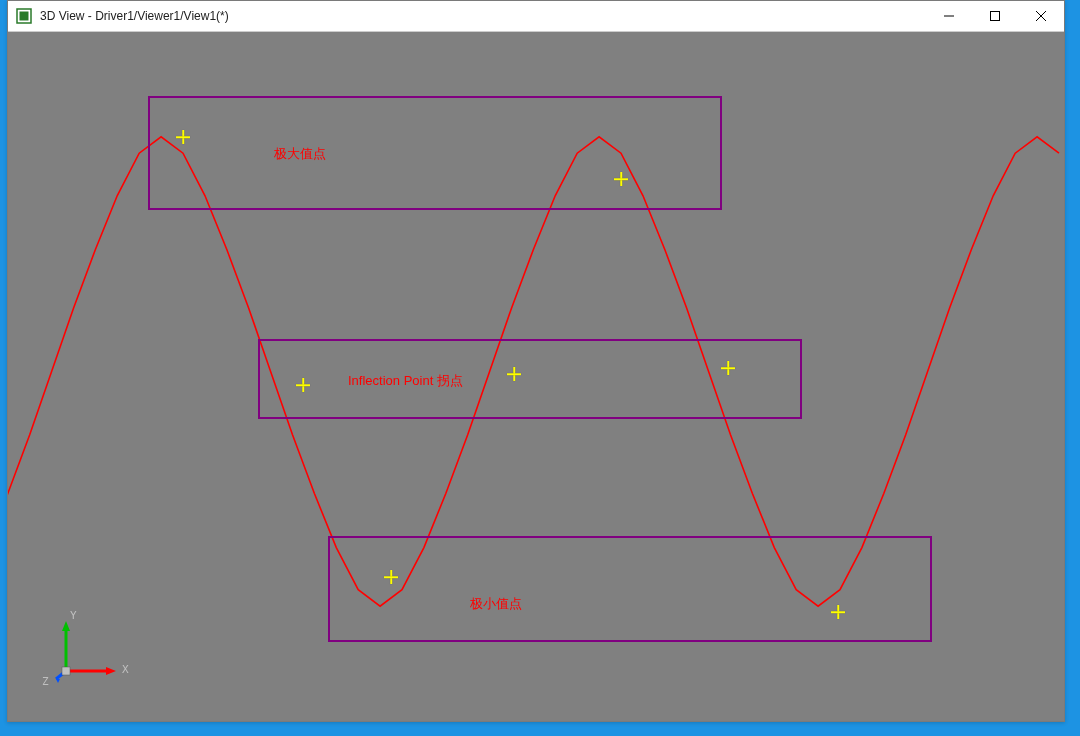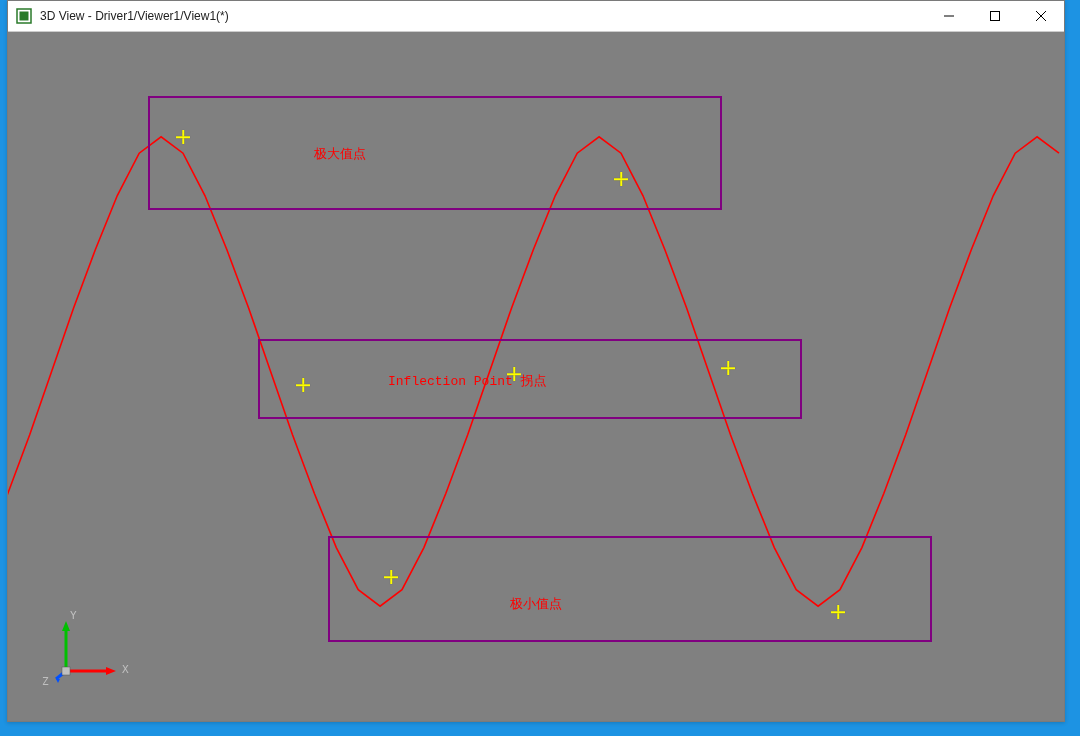--- a/index.html
+++ b/index.html
@@ -46,23 +46,22 @@
     .annot-box {
       position: absolute;
       border: 2px solid #800080;
       background: transparent;
       pointer-events: none;
     }
     .annot-label {
       position: absolute;
       color: #ff0000;
       font-size: 13px;
-      font-family: Liberation Mono, monospace;
+      font-family: Liberation Sans, sans-serif;
       white-space: nowrap;
-      margin-left: 40px;
     }
     .cross {
       position: absolute;
       width: 14px; height: 14px;
       transform: translate(-50%, -50%);
     }
     .cross::before, .cross::after {
       content: ""; position: absolute; background: #ffff00; box-shadow: 0 0 1px rgba(0,0,0,.4);
     }
     .cross::before { left: 50%; top: 0; width: 1.5px; height: 100%; transform: translateX(-50%); }

